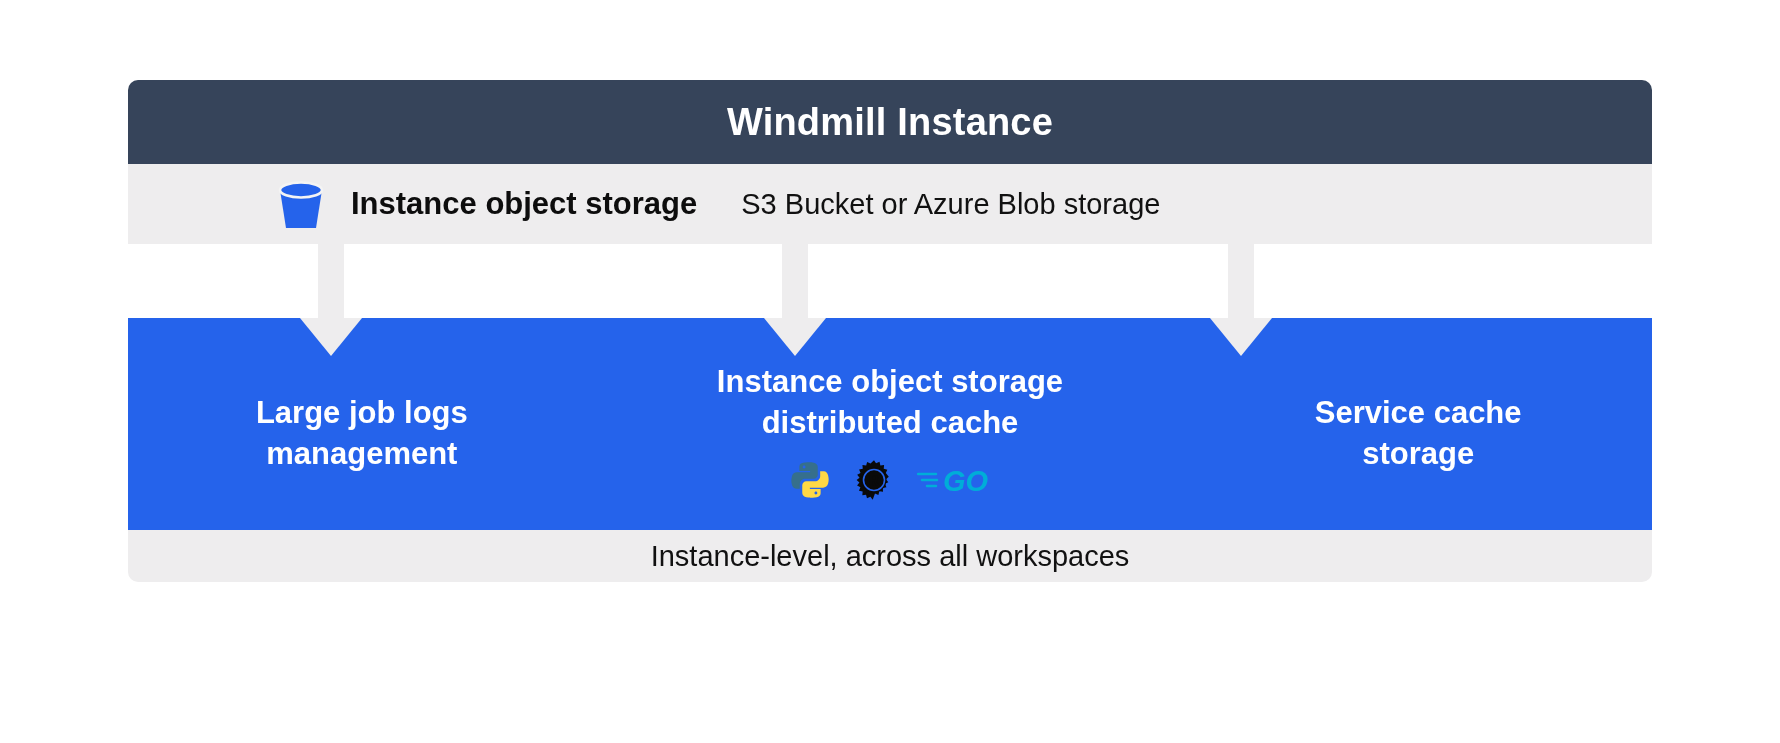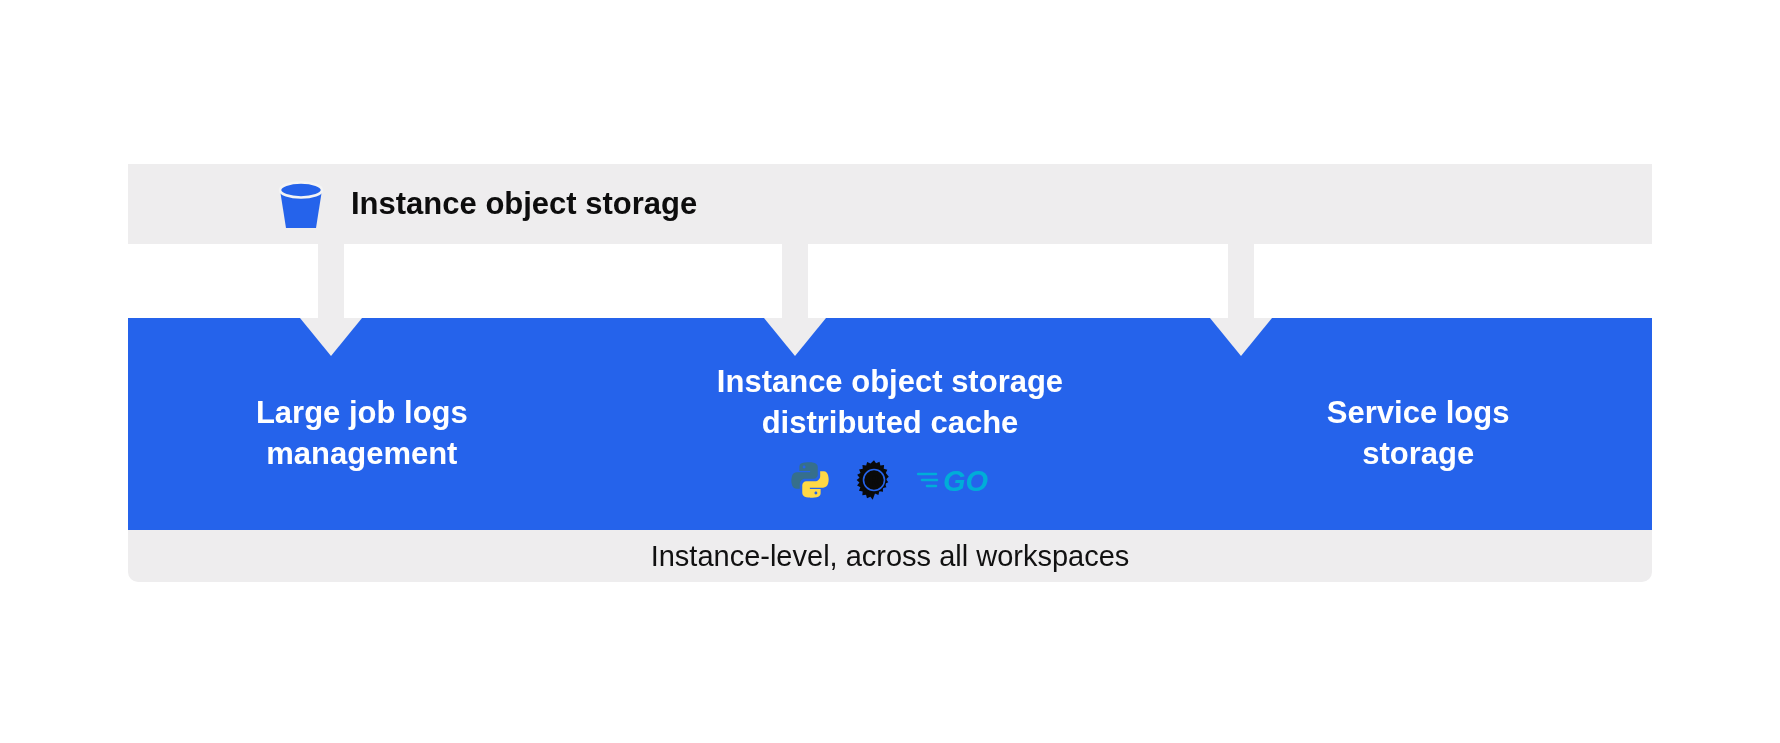--- a/index.html
+++ b/index.html
@@ -171,29 +171,33 @@
     color: #111111;
     font-size: 29px;
     font-weight: normal;
   }
 </style>
 </head>
 <body>
 
 <div class="diagram">
 
+  <div class="header-bar">
+    <div class="header-title">Windmill Instance</div>
+  </div>
 
   <div class="subbar">
     <div class="bucket-icon-wrap">
       <svg width="54" height="52" viewBox="0 0 54 52" aria-hidden="true">
         <path d="M6 12 L12 50 L42 50 L48 12 Z" fill="#2563eb"></path>
         <ellipse cx="27" cy="12" rx="21" ry="7.5" fill="#2563eb" stroke="#f4f4f4" stroke-width="2.6"></ellipse>
       </svg>
     </div>
     <div class="subbar-label">Instance object storage</div>
+    <div class="subbar-note">S3 Bucket or Azure Blob storage</div>
   </div>
 
   <div class="gap">
     <div class="arrow a1"></div>
     <div class="arrow a2"></div>
     <div class="arrow a3"></div>
   </div>
 
   <div class="blue-panel">
     <div class="arrow-head h1"></div>
@@ -240,21 +244,21 @@
             <text x="52" y="56" font-family="'Liberation Sans', sans-serif" font-size="58" font-weight="bold" font-style="italic" fill="#00add8">GO</text>
           </svg>
         </span>
 
       </div>
     </div>
 
     <div class="divider"></div>
 
     <div class="panel-col">
-      <div class="col-title">Service logs
+      <div class="col-title">Service cache
 storage</div>
     </div>
   </div>
 
   <div class="footer-bar">
     <div class="footer-text">Instance-level, across all workspaces</div>
   </div>
 
 </div>
 

